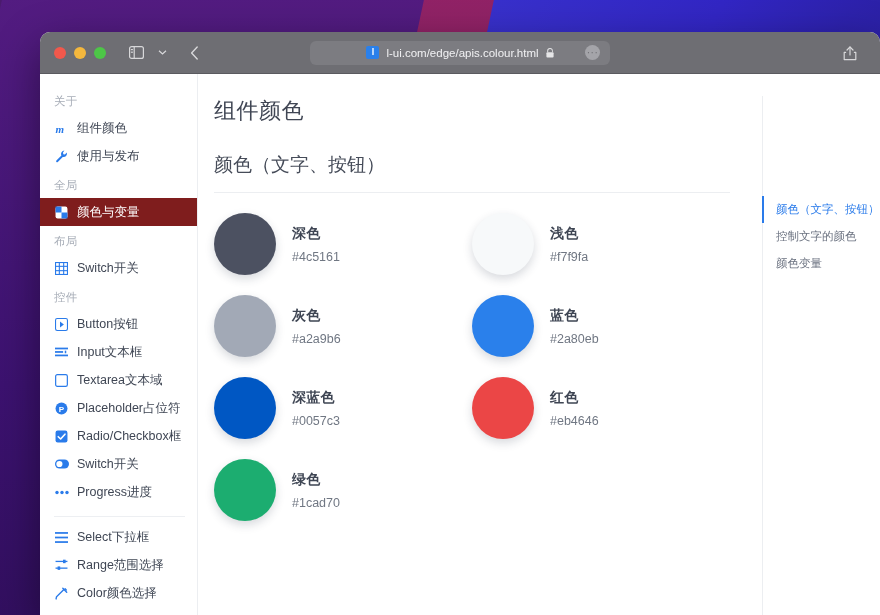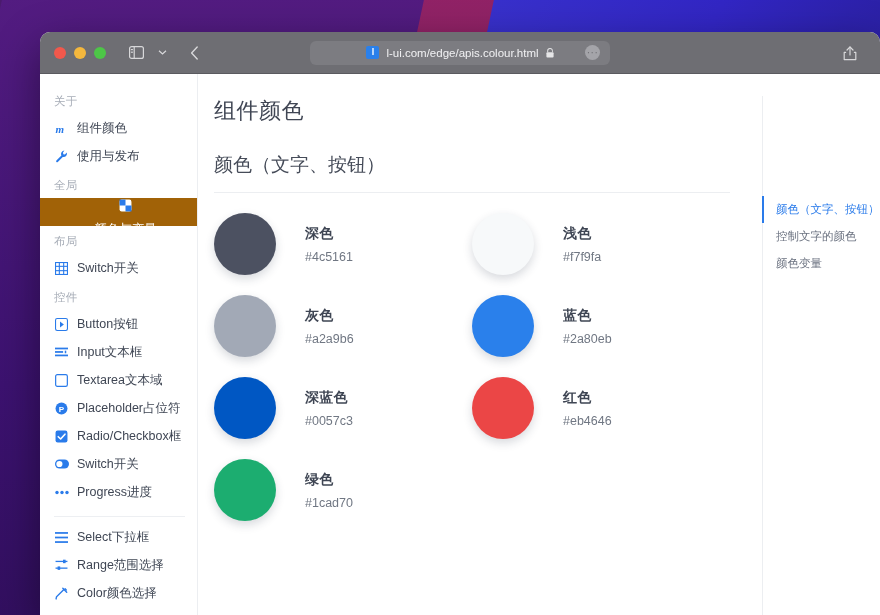--- a/index.html
+++ b/index.html
@@ -147,21 +147,21 @@
   .side-item {
     display: flex;
     align-items: center;
     gap: 8px;
     height: 28px;
     padding: 0 0 0 14px;
     color: #3f4654;
     font-size: 12.5px;
     cursor: default;
   }
-  .side-item.active { background: #a16207; color: #fff; flex-direction: column; }
+  .side-item.active { background: #7f1d1d; color: #fff; }
   .side-ico {
     width: 15px; height: 15px;
     flex: 0 0 15px;
     display: flex; align-items: center; justify-content: center;
     color: #2a7bea;
   }
   .side-item.active .side-ico { color: #fff; }
   .side-divider {
     height: 1px;
     background: #edeff2;
@@ -197,21 +197,21 @@
 
   .swatch-grid {
     display: grid;
     grid-template-columns: 1fr 1fr;
     row-gap: 20px;
     column-gap: 0;
   }
   .swatch {
     display: flex;
     align-items: center;
-    gap: 29px;
+    gap: 16px;
   }
   .swatch-circle {
     width: 62px; height: 62px;
     flex: 0 0 62px;
     border-radius: 50%;
     box-shadow: 0 4px 10px rgba(40,50,70,.18);
   }
   .swatch-meta { min-width: 0; }
   .swatch-name {
     font-size: 14px;

